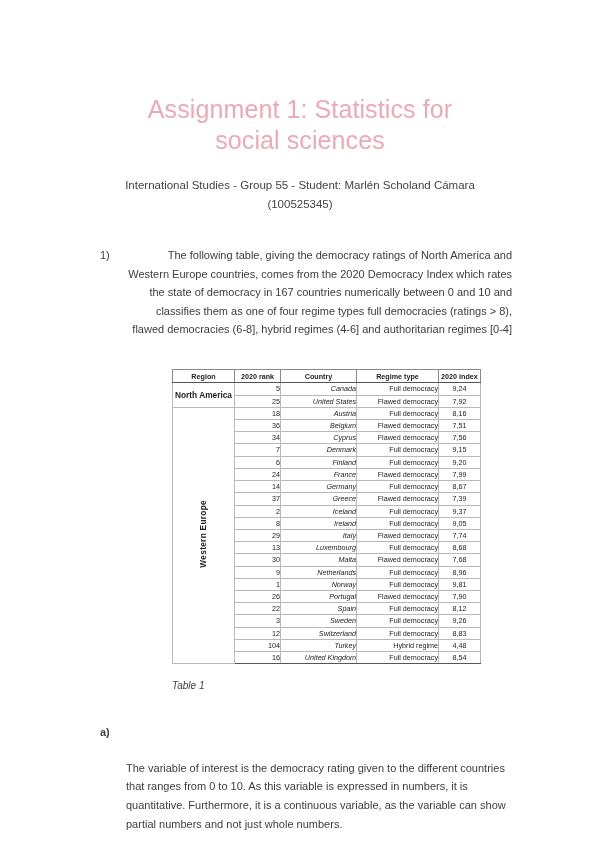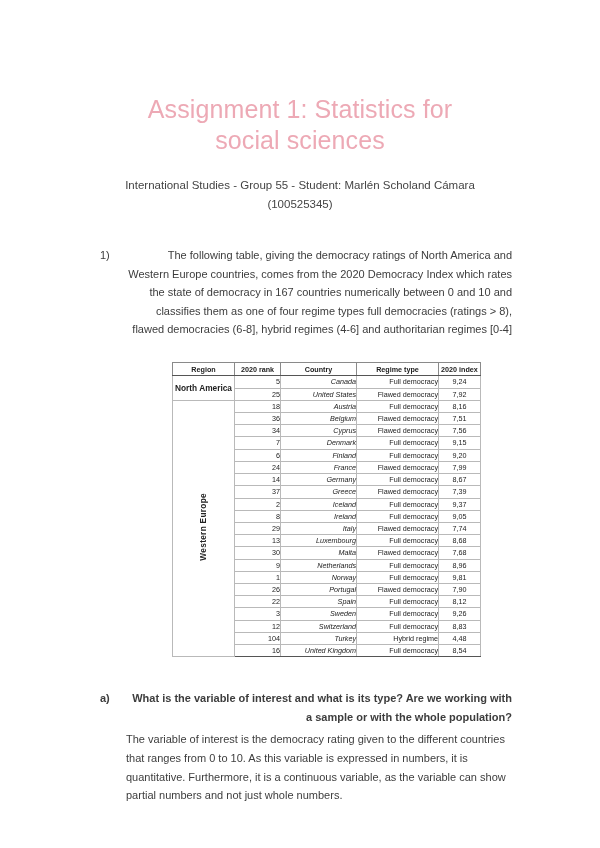--- a/index.html
+++ b/index.html
@@ -57,28 +57,28 @@
   .q-body {
     flex: 1;
     font-size: 11px;
     line-height: 18.6px;
     color: #3d3d3d;
     text-align: right;
   }
   .q-body.bold { font-weight: bold; }
   .answer {
     padding: 0 72px 0 110px;
-    margin-top: 4px;
+    margin-top: 17px;
     font-size: 11px;
     line-height: 18.6px;
     color: #3d3d3d;
   }
   
   .table-wrap {
-    margin-top: 23px;
+    margin-top: 30px;
     padding-left: 156px;
   }
   table.data {
     border-collapse: collapse;
     width: 308px;
     table-layout: fixed;
     font-size: 7.2px;
     color: #222222;
   }
   table.data th, table.data td {
@@ -327,21 +327,21 @@
           <tr class="last-row">
             <td class="rank bbold">16</td>
             <td class="country bbold">United Kingdom</td>
             <td class="regime bbold">Full democracy</td>
             <td class="idx bbold rbold">8,54</td>
           </tr>
         </tbody>
     </table>
   </div>
 
+  <div class="table-caption">Table 1</div>
 
   <div class="q-block">
     <div class="q-marker bold">a)</div>
-    <div class="q-body bold">What is the variable of interest and what is its type? Are we working with a sample or with the whole population?</div>
   </div>
 
   <div class="answer">The variable of interest is the democracy rating given to the different countries that ranges from 0 to 10. As this variable is expressed in numbers, it is quantitative. Furthermore, it is a continuous variable, as the variable can show partial numbers and not just whole numbers.</div>
 
 </div>
 
 </body></html>

